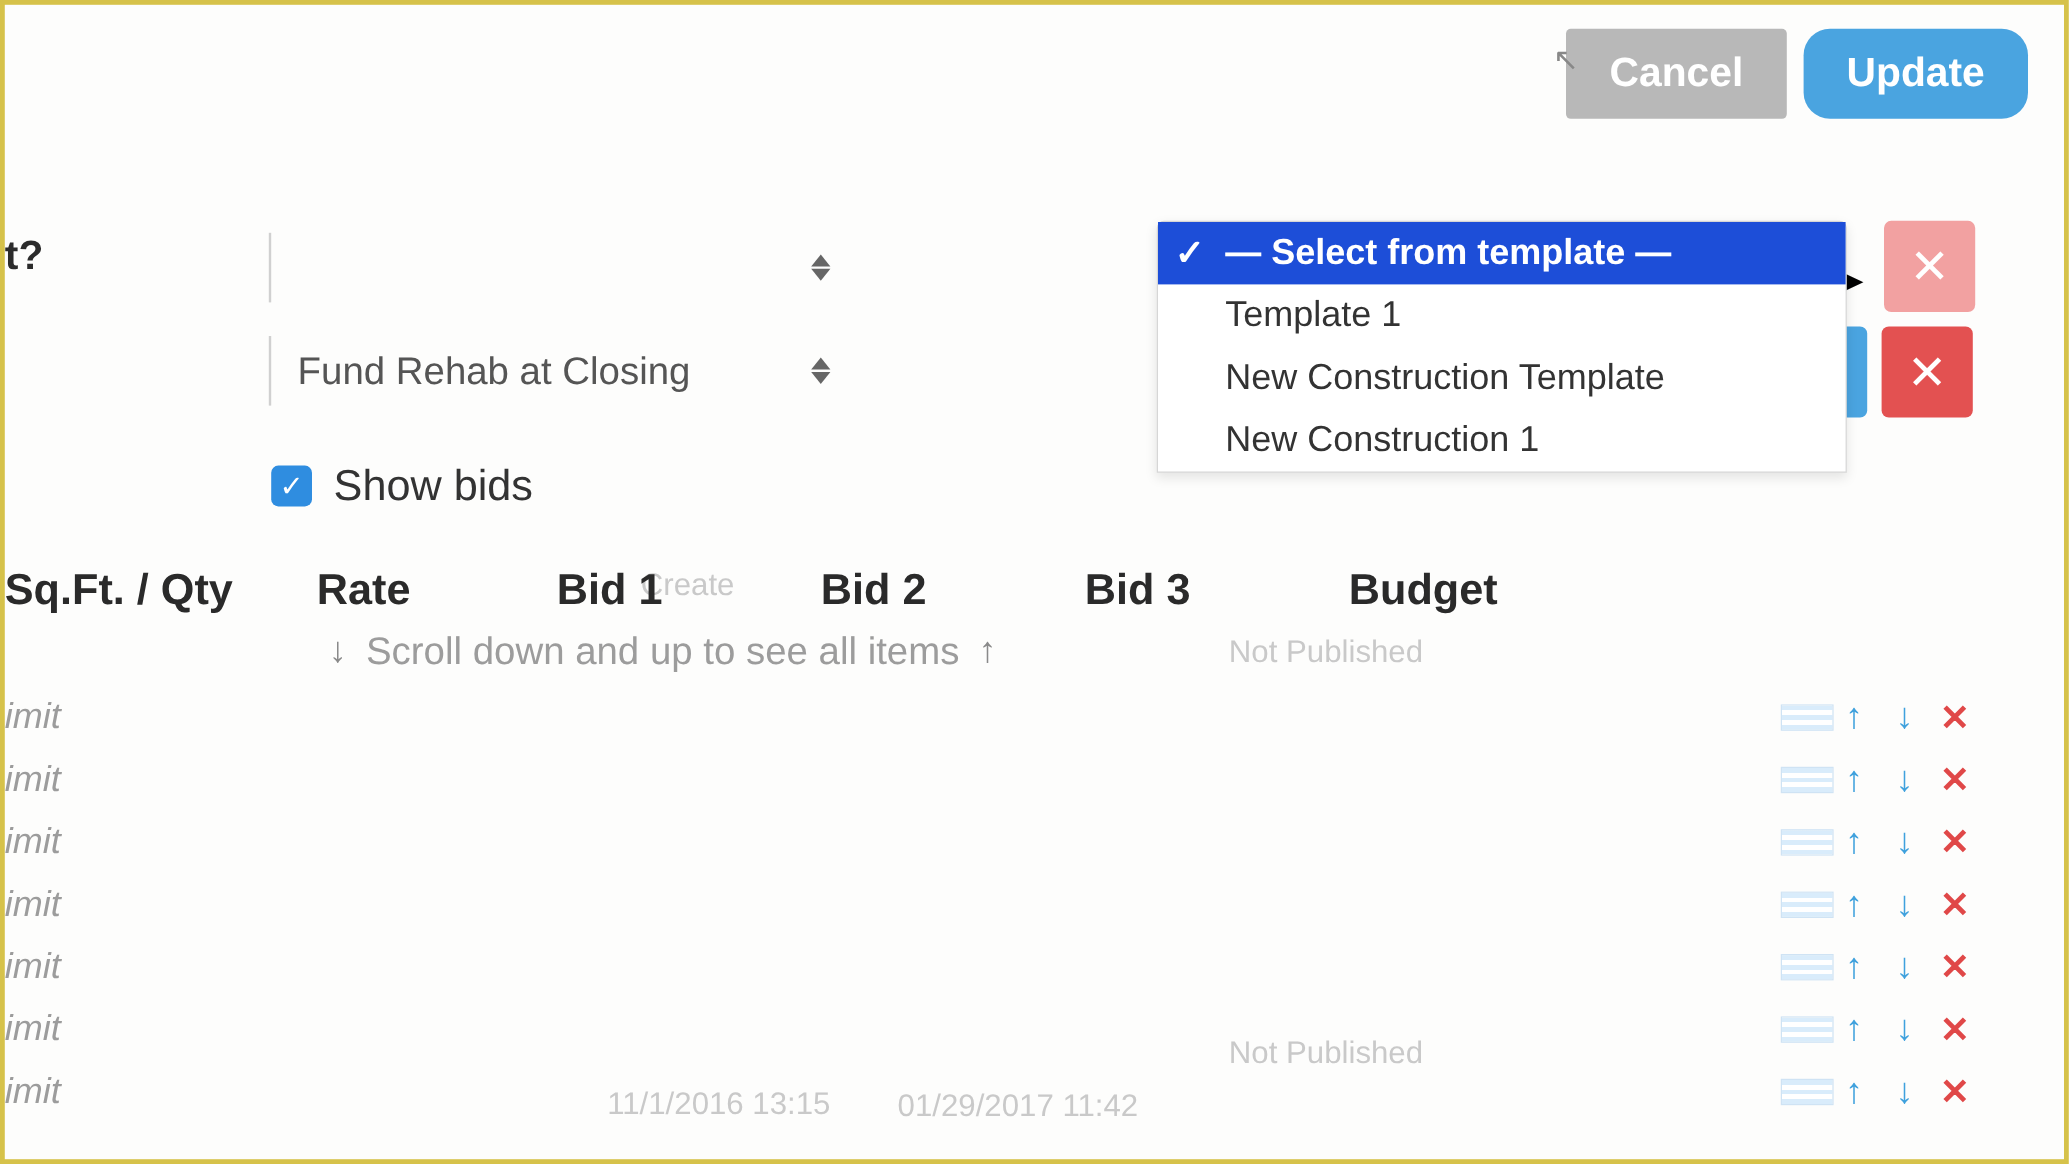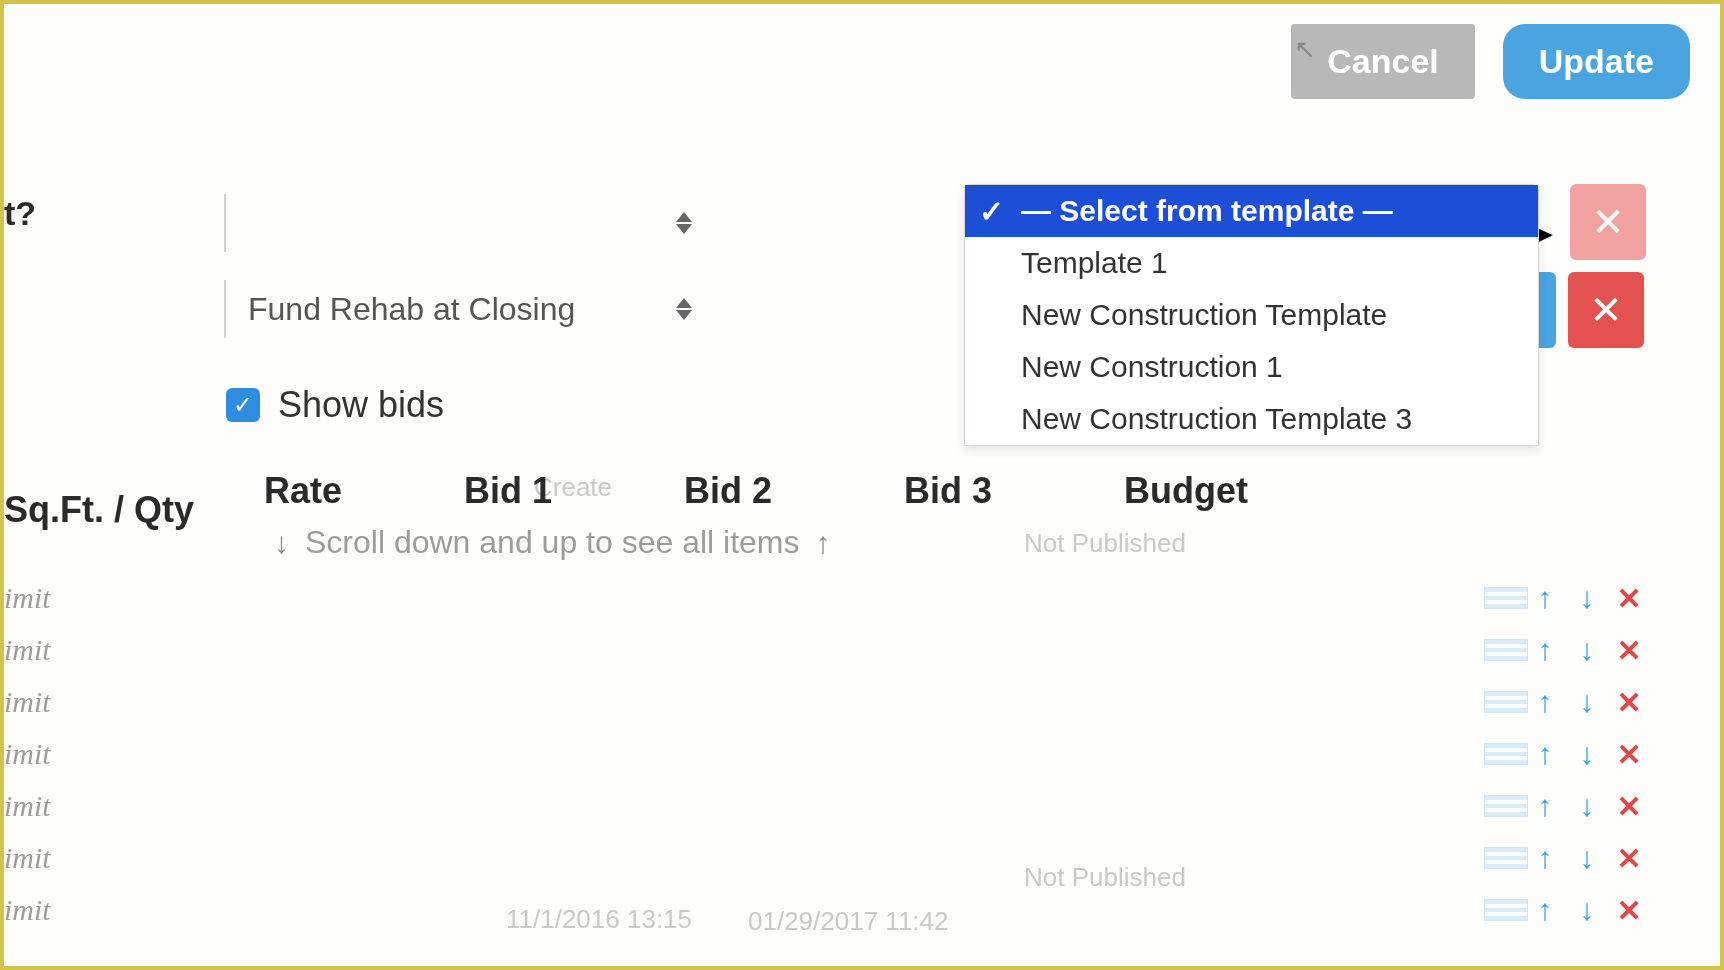--- a/index.html
+++ b/index.html
@@ -1,20 +1,20 @@
 <!DOCTYPE html>
 <html><head>
 <meta charset="utf-8">
 <style>
   * { box-sizing: border-box; margin: 0; padding: 0; }
   html, body { width: 1724px; height: 970px; font-family: -apple-system, Helvetica, Arial, sans-serif; background: #fdfdfc; overflow: hidden; }
   body { border: 4px solid #d6c24a; position: relative; color: #444; }
 
   
-  .top-actions { position: absolute; top: 20px; right: 30px; display: flex; gap: 28px; }
+  .top-actions { position: absolute; top: 20px; right: 30px; display: flex; gap: 14px; }
   .btn { border: none; font-size: 34px; font-weight: 600; padding: 18px 36px; border-radius: 4px; cursor: pointer; }
   .btn-cancel { background: #b8b8b8; color: #fff; }
   .btn-update { background: #4aa4e0; color: #fff; border-radius: 22px; }
 
   
   .left-label { position: absolute; left: 0; top: 190px; font-size: 34px; font-weight: 700; color: #2b2b2b; }
 
   
   .form-area { position: absolute; left: 220px; top: 190px; right: 40px; }
   .select-faux { position: relative; width: 480px; height: 58px; display: flex; align-items: center; font-size: 32px; color: #555; border-left: 2px solid #d0d0d0; padding-left: 22px; margin-bottom: 28px; }
@@ -41,32 +41,32 @@
   .check-row { position:absolute; left:222px; top:380px; display:flex; align-items:center; gap:18px; font-size:36px; color:#333; }
   .cbox { width:34px; height:34px; border-radius:6px; background:#2f8de0; display:flex; align-items:center; justify-content:center; color:#fff; font-size:24px; }
 
   
   .mini-caret { position:absolute; left:1622px; top:376px; display:flex; flex-direction:column; gap:2px; }
 
   
   .table-head { position:absolute; left:0; right:30px; top:466px; display:flex; font-size:36px; font-weight:700; color:#2a2a2a; }
   .th { text-align:left; }
   .th.details { width:260px; padding-left:0; }
-  .th.sqft    { width:260px;margin-top:19px; }
+  .th.sqft    { width:260px; }
   .th.rate    { width:200px; }
   .th.bid1    { width:220px; }
   .th.bid2    { width:220px; }
   .th.bid3    { width:220px; }
   .th.budget  { width:220px; }
 
   .scroll-hint { position:absolute; left:270px; top:520px; font-size:32px; color:#9c9c9c; display:flex; align-items:center; gap:16px; }
   .arrow-down-glyph, .arrow-up-glyph { font-size:30px; color:#8a8a8a; }
 
   
-  .rows { position:absolute; left:0; right:30px; top:568px;font-family:Liberation Serif, serif; }
+  .rows { position:absolute; left:0; right:30px; top:568px; }
   .row { height:52px; display:flex; align-items:center; position:relative; }
   .row .cell-details { width:260px; font-size:30px; color:#9c9c9c; font-style:italic; padding-left:0; }
   .row .filler { flex:1; }
   .row-actions { position:absolute; right:44px; top:50%; transform:translateY(-50%); display:flex; align-items:center; gap:8px; }
   .mini { width:34px; height:34px; display:flex; align-items:center; justify-content:center; font-size:30px; cursor:pointer; }
   .mini.up   { color:#3fa1dd; }
   .mini.down { color:#3fa1dd; }
   .mini.del  { color:#e04848; font-weight:700; }
   .swatch { position:absolute; right:162px; top:50%; transform:translateY(-50%); width:44px; height:22px; border:1px solid #cfe3f4; background:repeating-linear-gradient(0deg,#d9ecfb 0 4px,#fff 4px 8px); }
 
@@ -117,23 +117,20 @@
     </div>
     <div class="template-item">
         <span>Template 1</span>
       </div>
     <div class="template-item">
         <span>New Construction Template</span>
       </div>
     <div class="template-item">
         <span>New Construction 1</span>
       </div>
-    <div class="template-item">
-        <span>New Construction Template 3</span>
-      </div>
   </div>
 </div>
 
 <div class="sqrow" style="left:1566px; top:180px;">
   <div class="sq sq-red-light">
       <span class="glyph-x"></span>
     </div>
 </div>
 <div class="sqrow" style="left:1476px; top:268px;">
   <div class="sq sq-blue">

